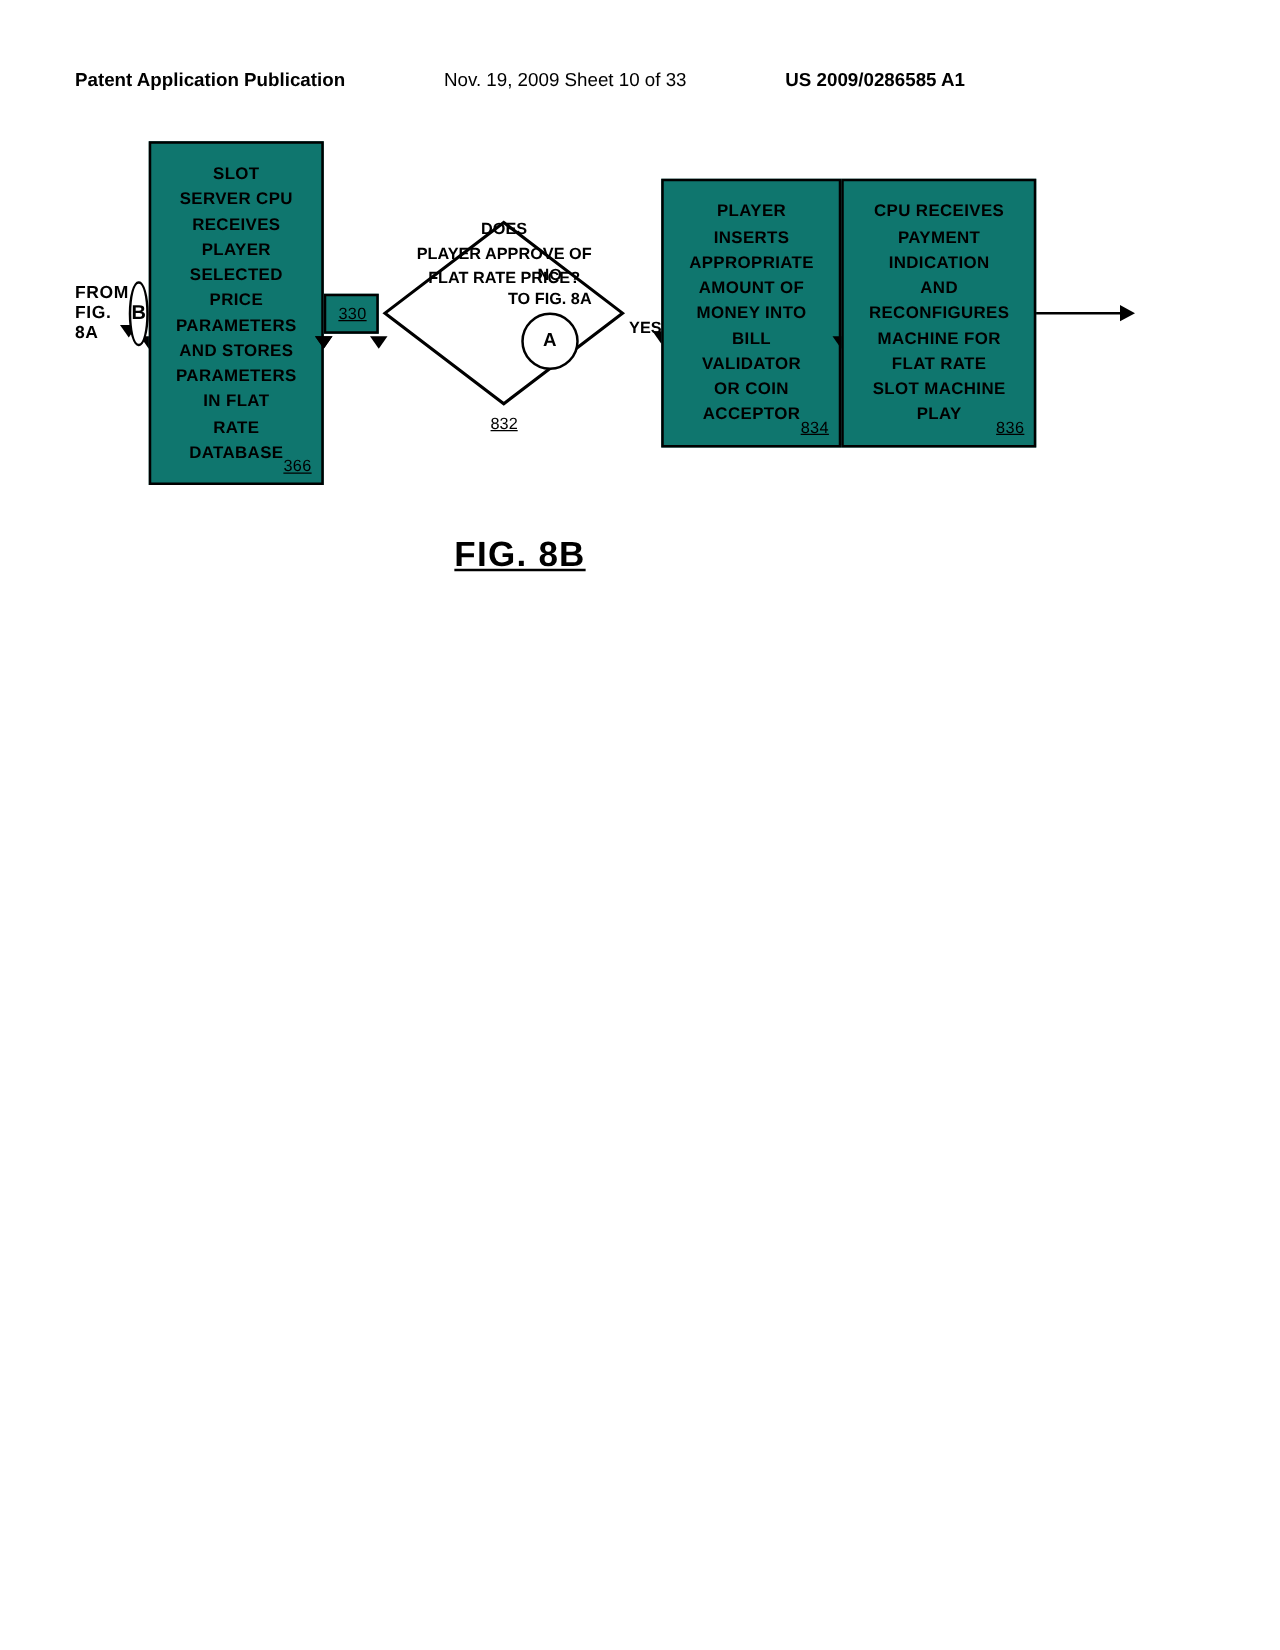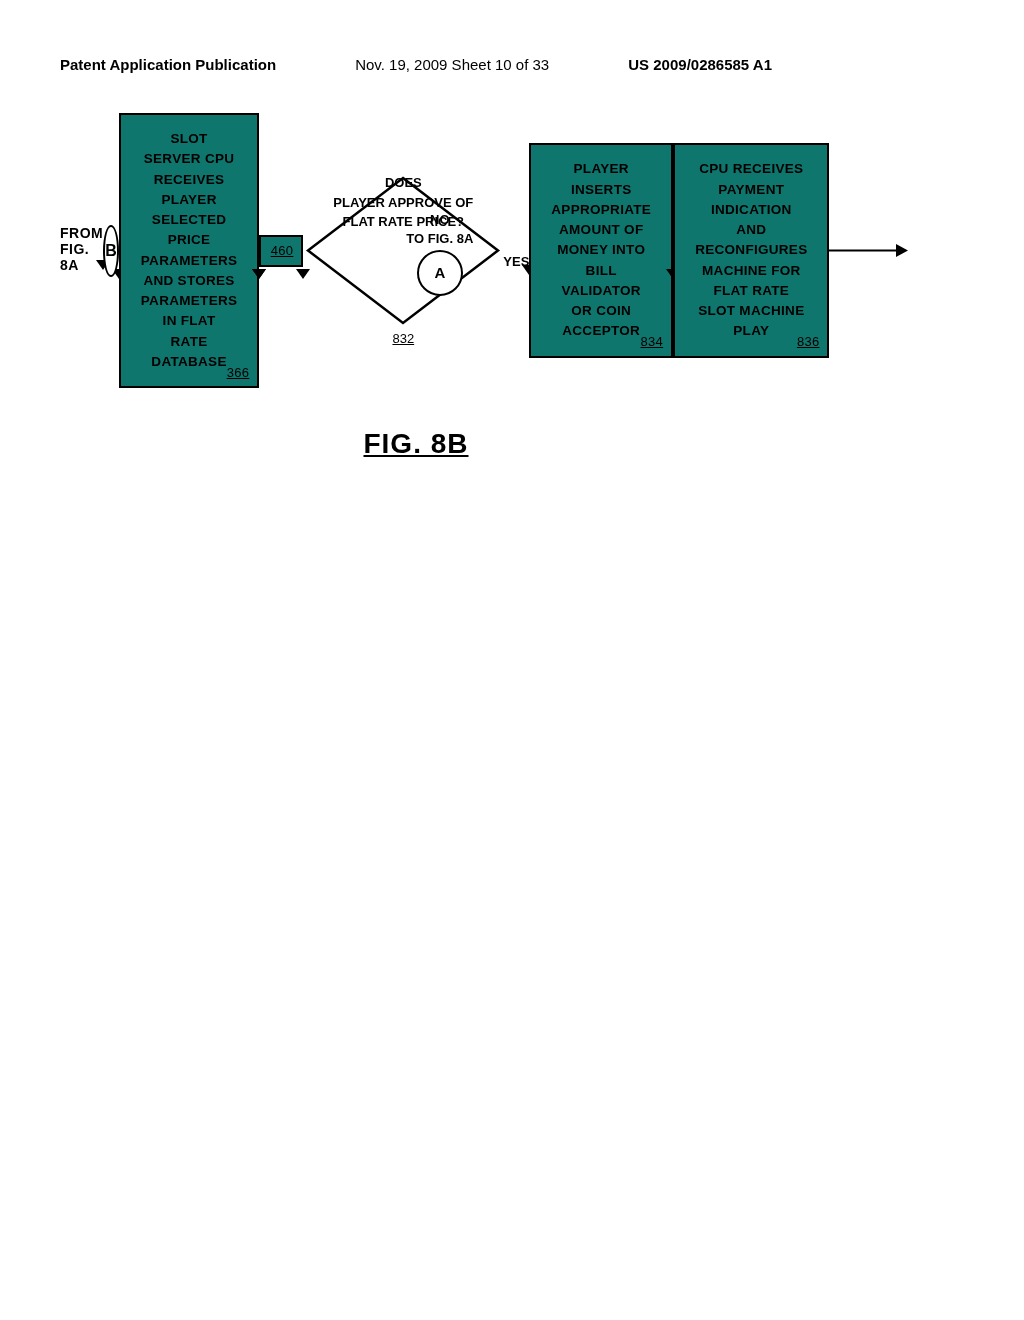--- a/index.html
+++ b/index.html
@@ -137,21 +137,21 @@
     <div style="width:2px;height:38px;background:#000;position:relative;">
       <div style="position:absolute;bottom:-9px;left:50%;transform:translateX(-50%);width:0;height:0;border-left:7px solid transparent;border-right:7px solid transparent;border-top:10px solid #000;"></div>
     </div>
 
 
     <div style="width:2px;height:38px;background:#000;position:relative;">
       <div style="position:absolute;bottom:-9px;left:50%;transform:translateX(-50%);width:0;height:0;border-left:7px solid transparent;border-right:7px solid transparent;border-top:10px solid #000;"></div>
     </div>
 
     <div class="rect-node">
-      <span class="node-label">460</span>
+      <span class="node-label">330</span>
     </div>
 
     <div style="width:2px;height:38px;background:#000;position:relative;">
       <div style="position:absolute;bottom:-9px;left:50%;transform:translateX(-50%);width:0;height:0;border-left:7px solid transparent;border-right:7px solid transparent;border-top:10px solid #000;"></div>
     </div>
 
     <div style="position:relative;width:700px;display:flex;justify-content:center;align-items:center;">
 
       <div style="position:relative;width:200px;height:155px;display:flex;align-items:flex-start;justify-content:center;">
         <svg viewBox="0 0 200 155" style="position:absolute;top:0;left:0;width:100%;height:100%;">

